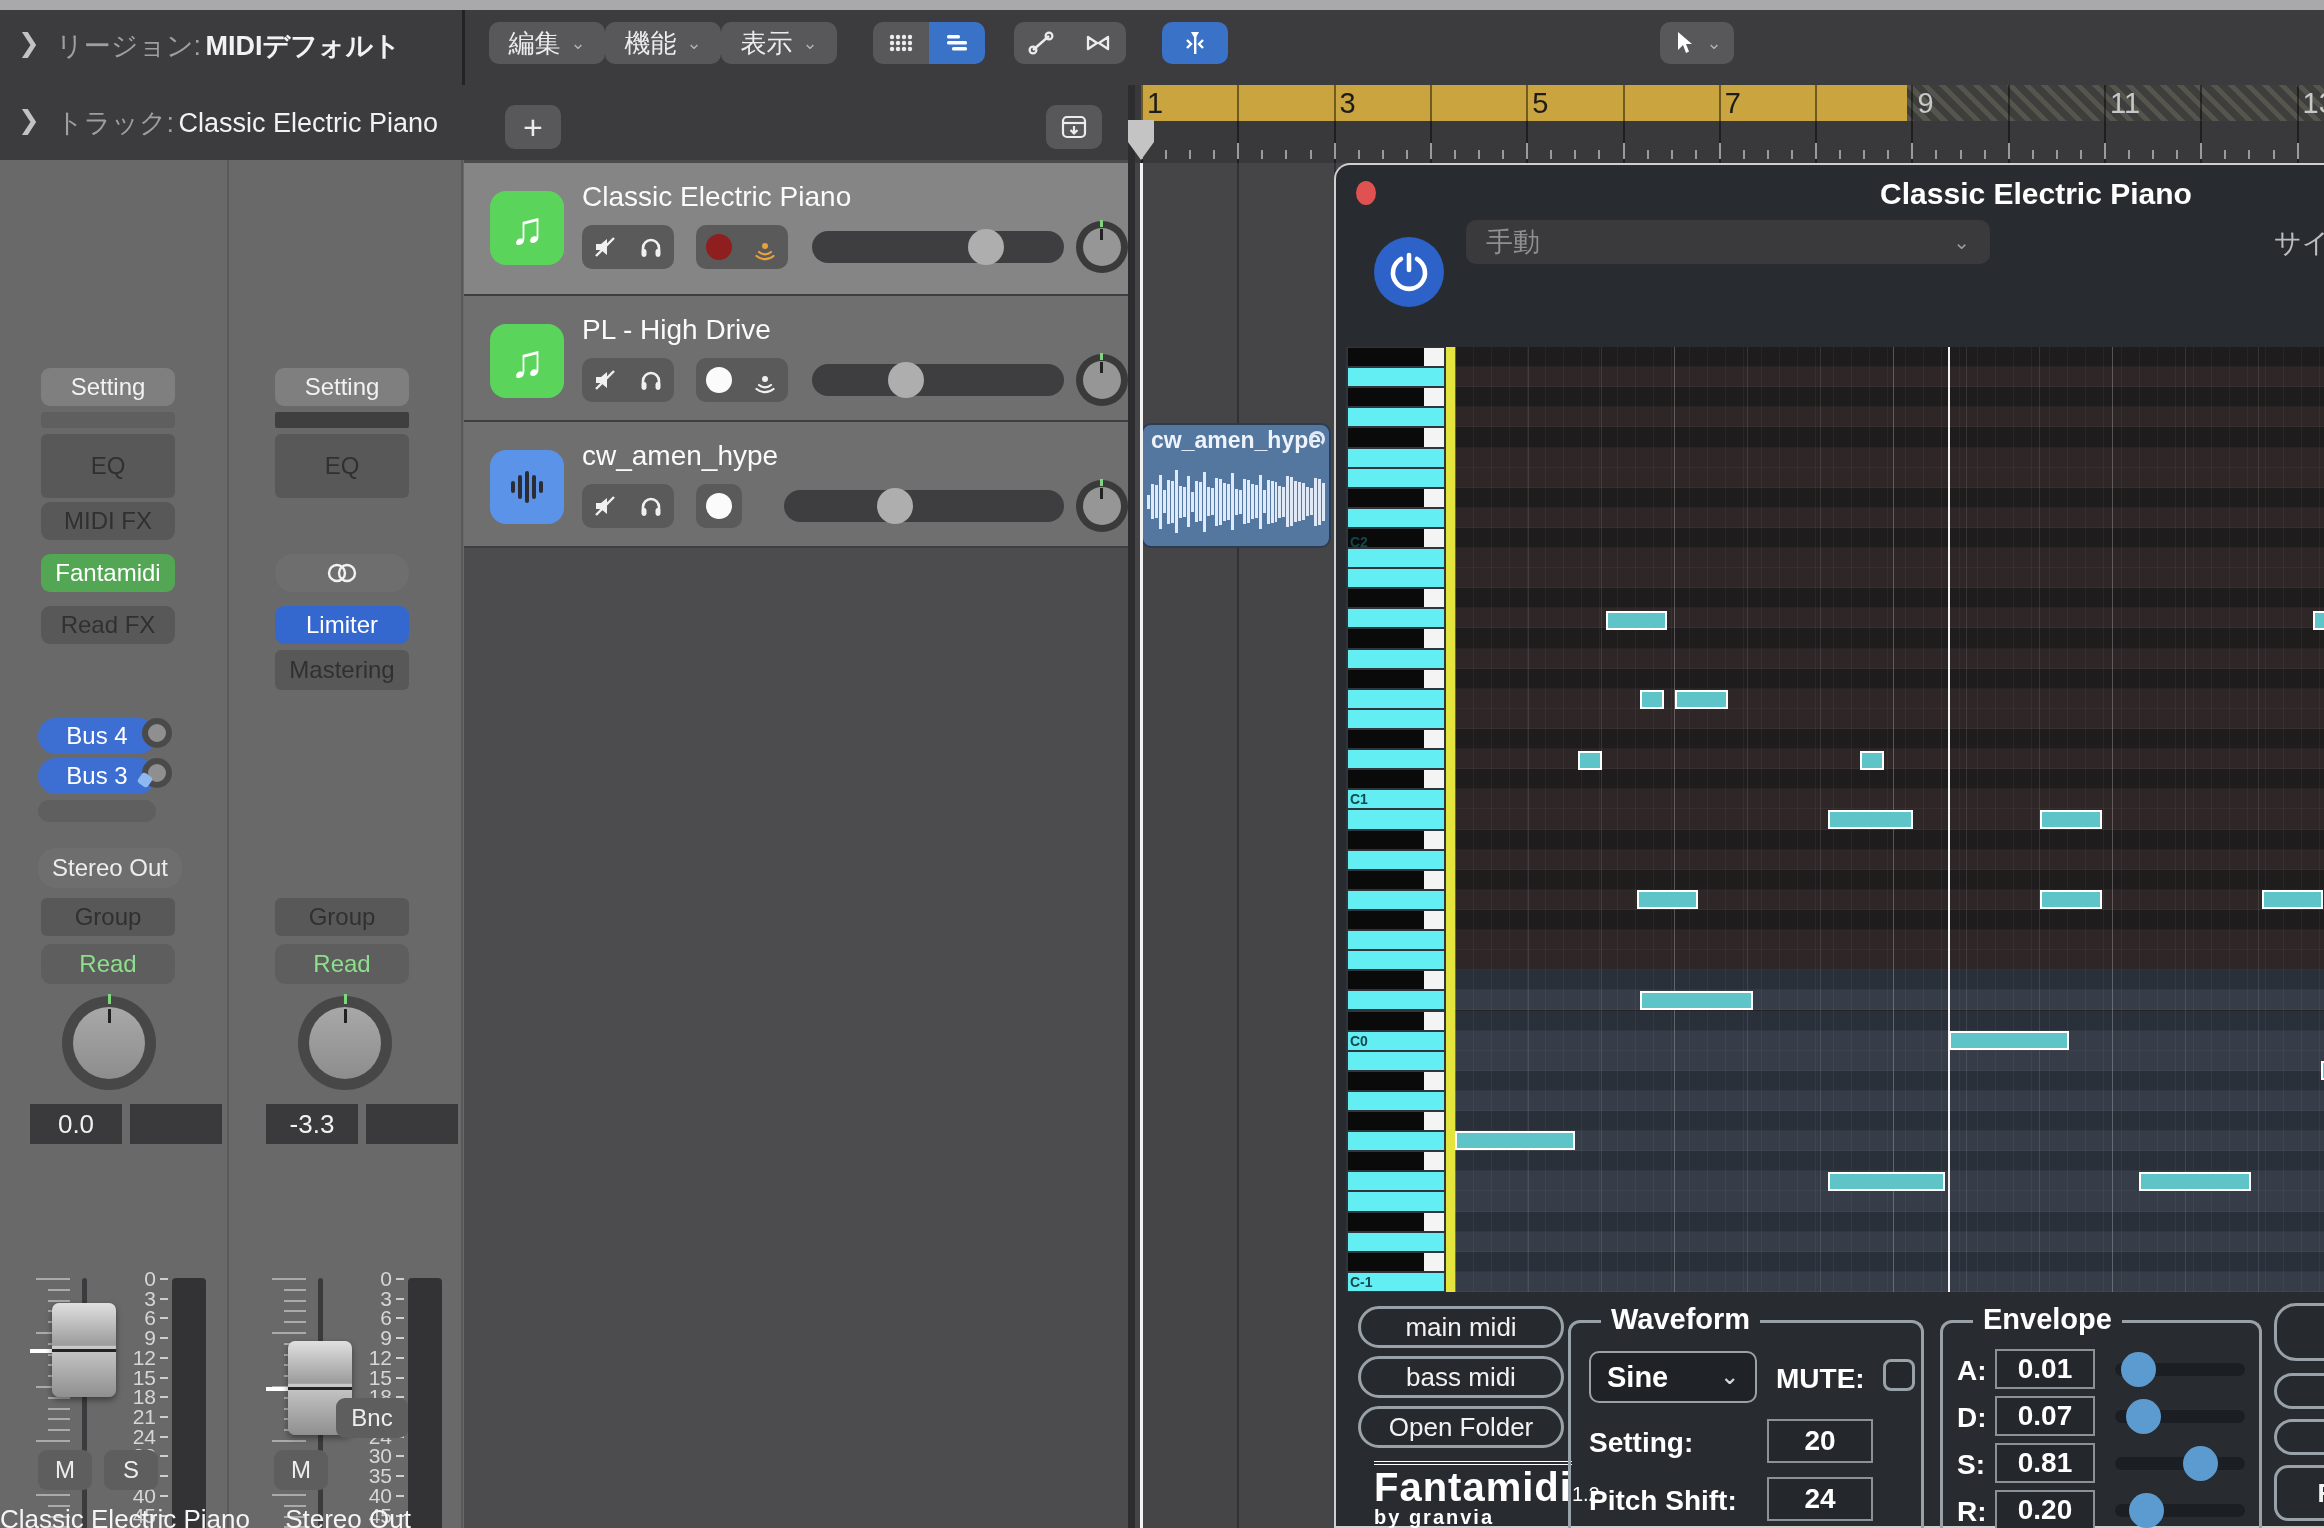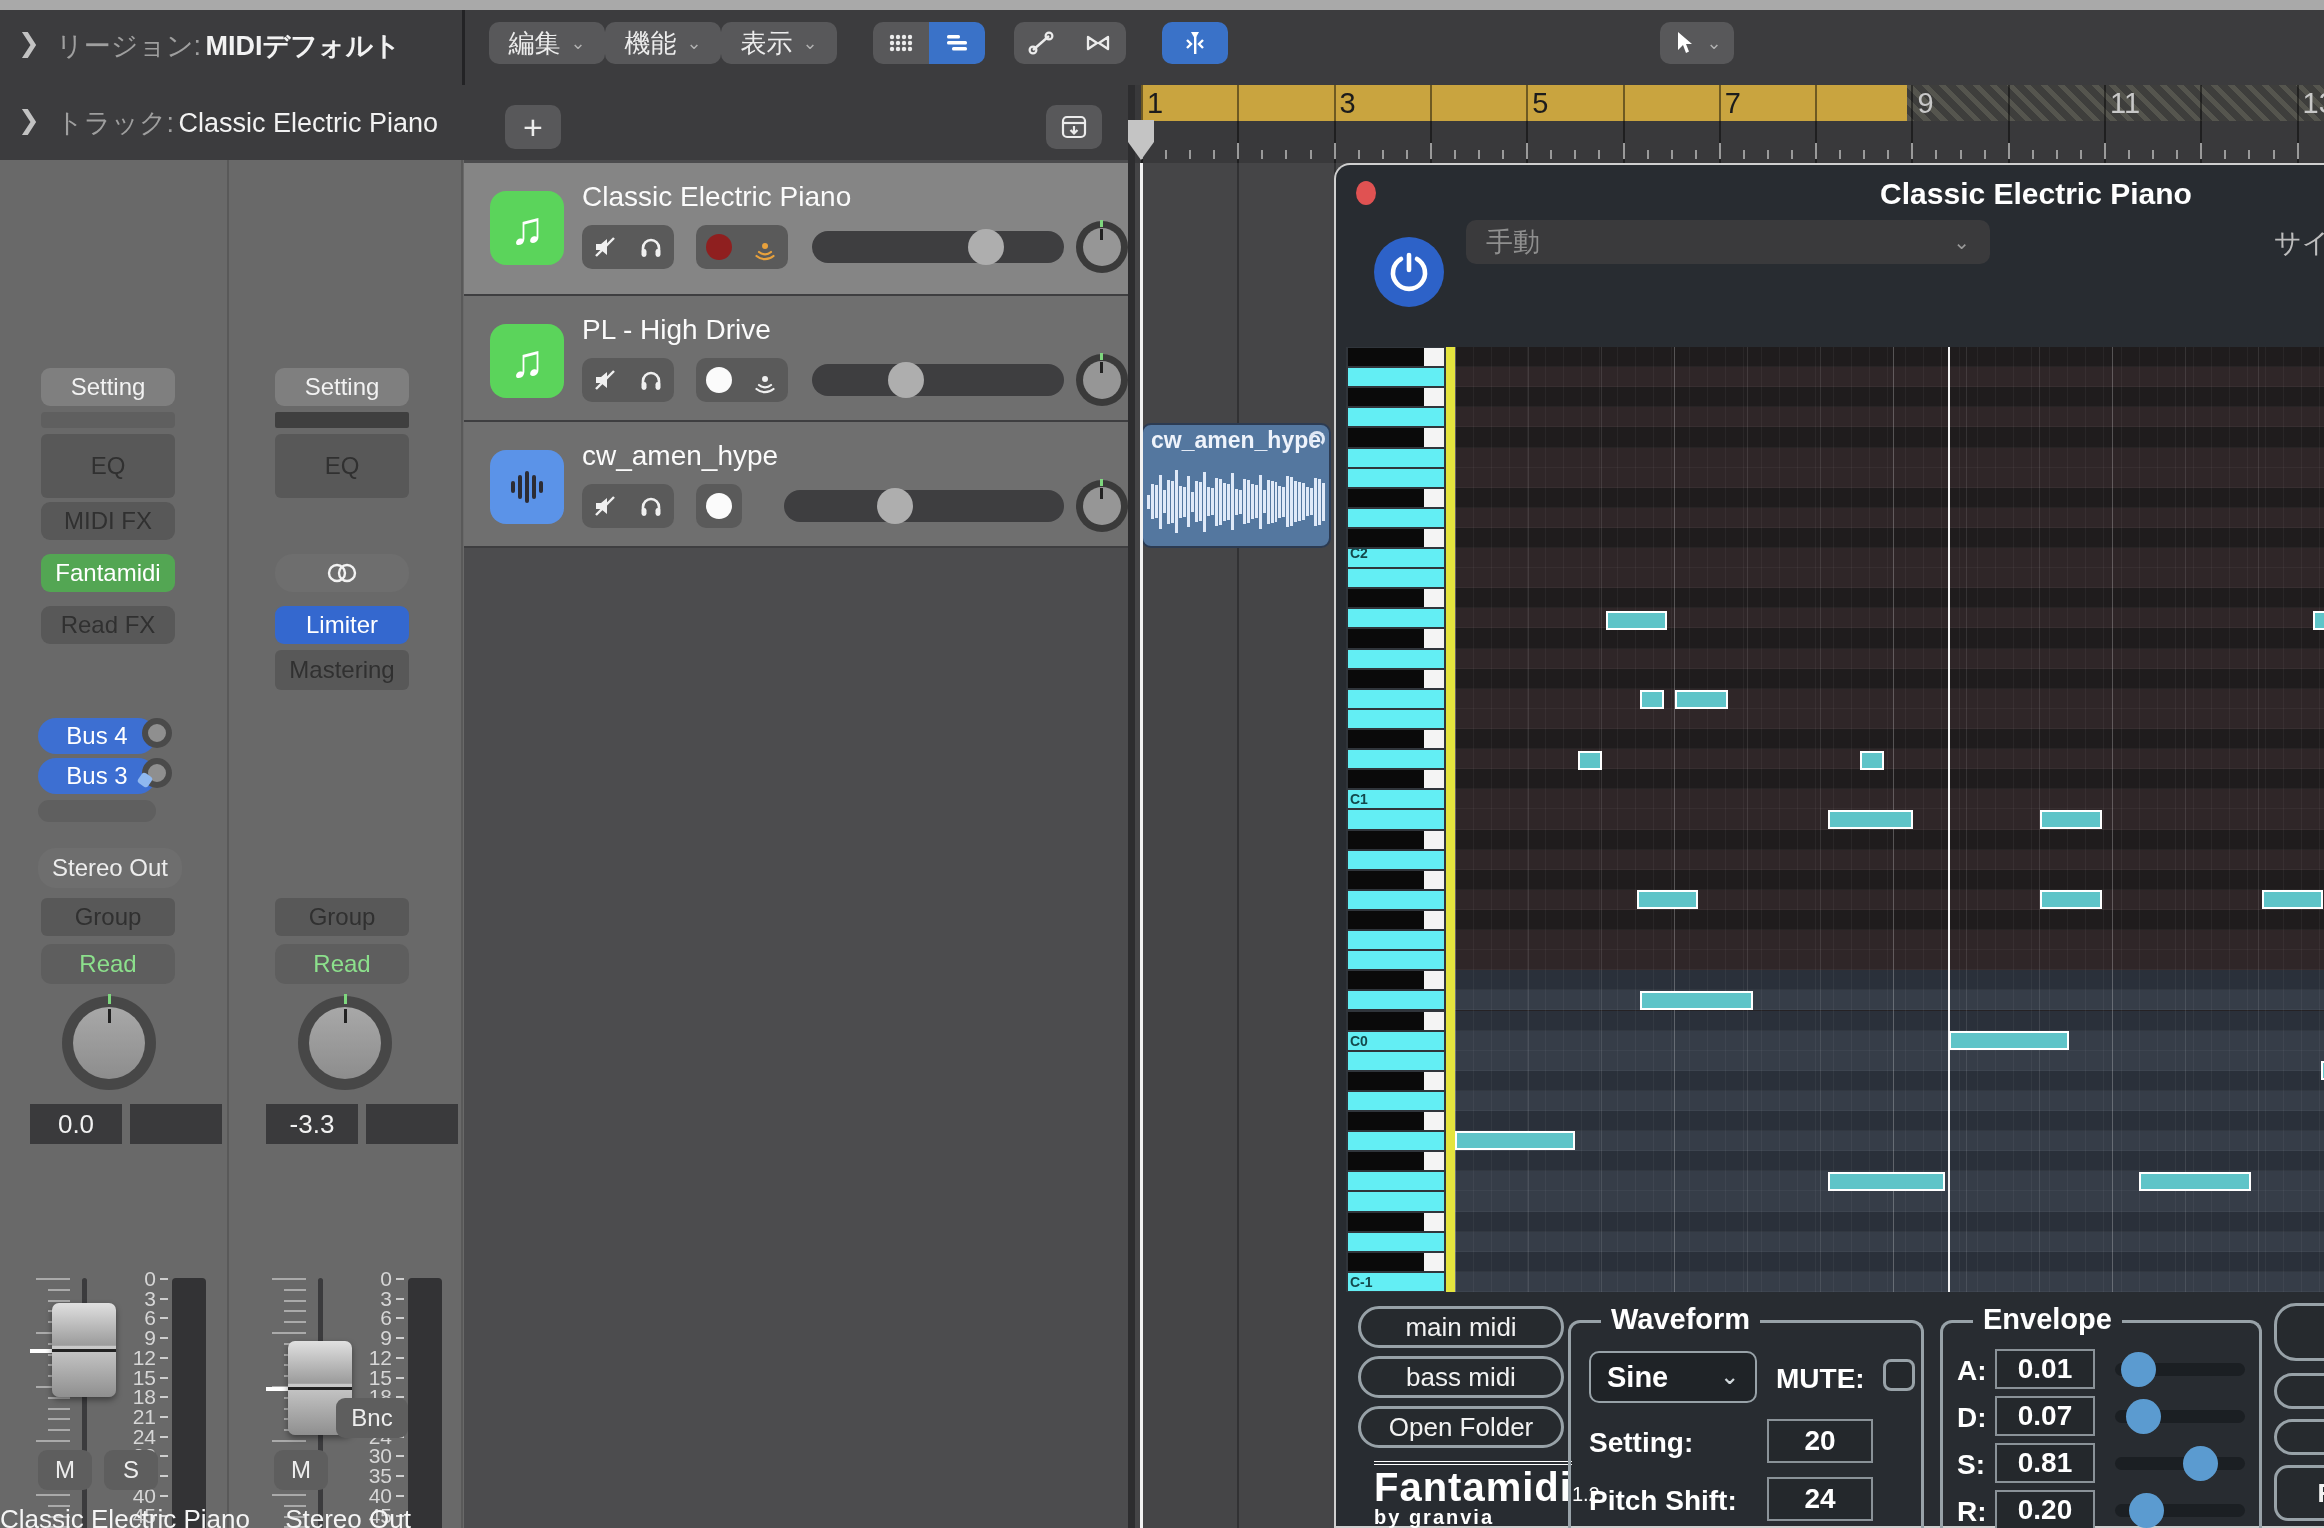--- a/index.html
+++ b/index.html
@@ -720,21 +720,21 @@
         <div class="keyrow white" style="top:21.106382978723403px;height:18.106382978723403px;"></div>
         <div class="keyrow black" style="top:41.212765957446805px;height:18.106382978723403px;"></div>
         <div class="keyrow white" style="top:61.31914893617021px;height:18.106382978723403px;"></div>
         <div class="keyrow black" style="top:81.42553191489361px;height:18.106382978723403px;"></div>
         <div class="keyrow white" style="top:101.53191489361701px;height:18.106382978723403px;"></div>
         <div class="keyrow white" style="top:121.63829787234042px;height:18.106382978723403px;"></div>
         <div class="keyrow black" style="top:141.74468085106383px;height:18.106382978723403px;"></div>
         <div class="keyrow white" style="top:161.85106382978722px;height:18.106382978723403px;"></div>
         <div class="keyrow black" style="top:181.9574468085106px;height:18.106382978723403px;"></div>
         <div class="keyrow white" style="top:202.06382978723403px;height:18.106382978723403px;"></div>
-        <div class="octlabel" style="top:198px;">C2</div>
+        <div class="octlabel" style="top:187px;">C2</div>
         <div class="keyrow white" style="top:222.17021276595744px;height:18.106382978723403px;"></div>
         <div class="keyrow black" style="top:242.27659574468083px;height:18.106382978723403px;"></div>
         <div class="keyrow white" style="top:262.3829787234042px;height:18.106382978723403px;"></div>
         <div class="keyrow black" style="top:282.48936170212767px;height:18.106382978723403px;"></div>
         <div class="keyrow white" style="top:302.59574468085106px;height:18.106382978723403px;"></div>
         <div class="keyrow black" style="top:322.70212765957444px;height:18.106382978723403px;"></div>
         <div class="keyrow white" style="top:342.80851063829783px;height:18.106382978723403px;"></div>
         <div class="keyrow white" style="top:362.9148936170212px;height:18.106382978723403px;"></div>
         <div class="keyrow black" style="top:383.02127659574467px;height:18.106382978723403px;"></div>
         <div class="keyrow white" style="top:403.12765957446805px;height:18.106382978723403px;"></div>

